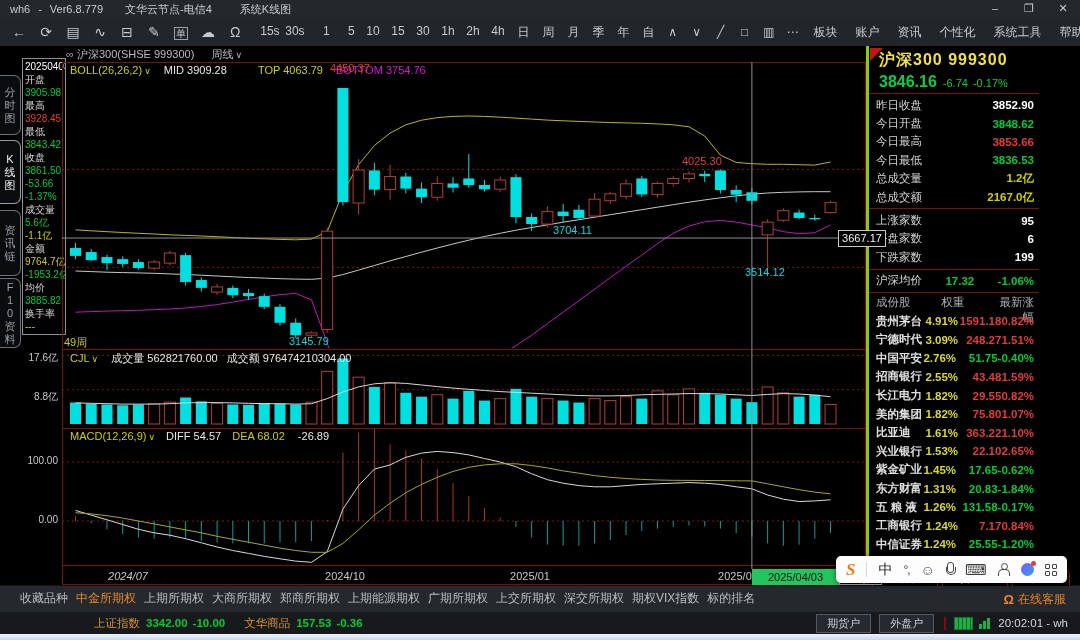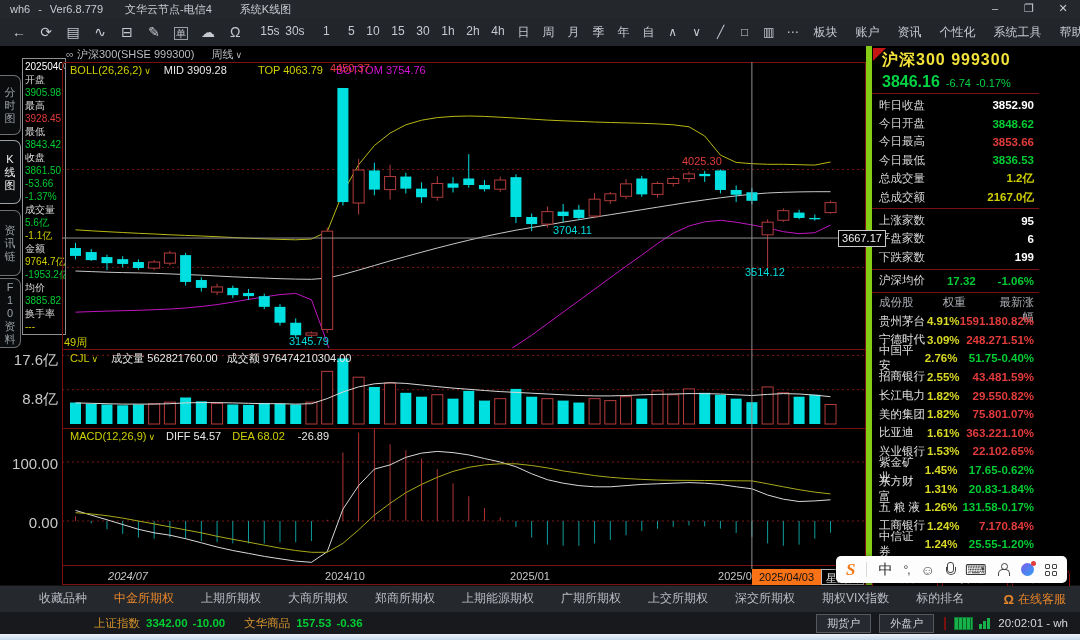--- a/index.html
+++ b/index.html
@@ -20,56 +20,56 @@
   .tbmore{width:24px;text-align:center;font-size:12px;flex:none}
   .tb-spacer{flex:1}
   .tbm{margin:0 9px;flex:none}
   
   .sbtab{position:absolute;left:0;width:20px;border:1px solid #6d7176;border-left:none;
     border-radius:0 7px 7px 0;background:#0a0c0e;color:#9aa0a6;font-size:11px;
     display:flex;flex-direction:column;align-items:center;justify-content:center;line-height:13px;cursor:default}
   .sbtab.active{color:#f2f2f2;border-color:#9aa0a6}
   .infobox{position:absolute;left:22px;top:58px;width:40px;height:274px;border:1px solid #8d9196;
     background:#000;font-size:10px;line-height:13px;padding:1px 0 0 2px;white-space:nowrap;overflow:hidden}
-  .axlab{position:absolute;left:0;width:58px;text-align:right;font-size:15px;color:#c8c8c8}
+  .axlab{position:absolute;left:0;width:58px;text-align:right;font-size:10px;color:#c8c8c8}
   
   .ov{position:absolute;font-size:11px;white-space:nowrap;z-index:3}
   .caret{font-size:9px;margin-left:2px}
   .pricebox{position:absolute;left:838px;top:230px;width:46px;height:15px;border:1px solid #c8c8c8;
     background:#000;color:#f0f0f0;font-size:11px;text-align:center;line-height:14px;z-index:6}
   .datebox{position:absolute;left:752px;top:569px;height:16px;display:flex;z-index:6;font-size:11px;line-height:16px}
-  .datebox .d1{background:#f97316;color:#111;padding:0 7px}
+  .datebox .d1{background:#22c55e;color:#111;padding:0 16px}
   .datebox .d2{background:#000;color:#eee;border:1px solid #b9b9b9;padding:0 4px}
   .xlab{position:absolute;top:570px;transform:translateX(-50%);font-size:11px;color:#c8c8c8;z-index:2}
   
   .rightpanel{position:absolute;left:866px;top:46px;width:173px;height:539px;background:#000;
-    border-left:6px solid #84cc16;box-sizing:border-box;font-size:11.5px}
+    border-left:3px solid #84cc16;box-sizing:border-box;font-size:11.5px}
   .rp-tri{position:absolute;left:1px;top:2px;width:0;height:0;border-top:13px solid #c41414;border-right:13px solid transparent}
   .rp-title{margin:4px 4px 0 10px;font-size:16px;font-weight:bold;color:#f2e23a;letter-spacing:1px}
   .rp-price{margin:2px 4px 1px 10px;color:#00d244}
   .rp-price .big{font-size:16px;font-weight:bold;margin-right:6px}
   .rp-price .sm{font-size:11px;margin-right:5px}
   .qdiv{height:1px;background:#7a1010;margin:2px 0}
   .qrow{display:flex;align-items:center;height:18.4px;padding:0 5px 0 7px}
   .qrow .ql{color:#d6d6d6}
   .qrow .qv{flex:1;text-align:right;font-weight:bold}
   .strow{display:flex;align-items:center;height:18.6px;padding:0 5px 0 7px;font-weight:bold}
-  .strow .sn{width:64px;font-weight:normal;color:#e0e0e0}
+  .strow .sn{width:64px;font-weight:bold;color:#e0e0e0}
   .strow .sw{width:42px;text-align:right;color:#d9d926}
   .strow .sp{width:56px;text-align:right}
   .strow .sc{flex:1;text-align:right}
   .sthead{display:flex;height:17px;padding:0 5px 0 7px;color:#a9adb2}
   .sthead .sn{width:64px}.sthead .sw{width:42px;text-align:center}
   .sthead .sp{width:56px;text-align:right}.sthead .sc{flex:1;text-align:right}
   .rptab{position:absolute;height:15px;border:1px solid #a01010;border-bottom:none;
     border-radius:5px 5px 0 0;color:#cfcfcf;font-size:10px;text-align:center;line-height:15px;background:#000;z-index:4}
   
   .tabbar{position:absolute;left:0;top:585px;width:1080px;height:27px;background:#25282d;
     border-top:1px solid #101214;display:flex;align-items:center;font-size:12px;color:#b9bdc2;z-index:2}
-  .bt{margin-left:27px;padding:9px 0;cursor:default;flex:none}
+  .bt{margin-left:8px;padding:9px 0;cursor:default;flex:none}
   .bt.active{color:#e8862a;border-bottom:2px solid #e8862a}
   .tb-right{margin-left:auto;margin-right:14px;color:#e8862a;display:flex;align-items:center;gap:4px}
   
   .statusbar{position:absolute;left:0;top:612px;width:1080px;height:22px;background:#17191d;
     display:flex;align-items:center;font-size:11.5px;z-index:2}
   .st-item{margin-left:14px;white-space:nowrap}
   .st-lab{color:#d7942e;margin-right:6px}
   .st-val{color:#00cc33;margin-right:5px;font-weight:bold}
   .st-btn{padding:1px 10px;background:#26292f;border:1px solid #55585e;color:#c9ccd1;margin-left:8px;font-size:11px}
   .redtick{width:2px;height:13px;background:#7a1010;margin-left:10px}

